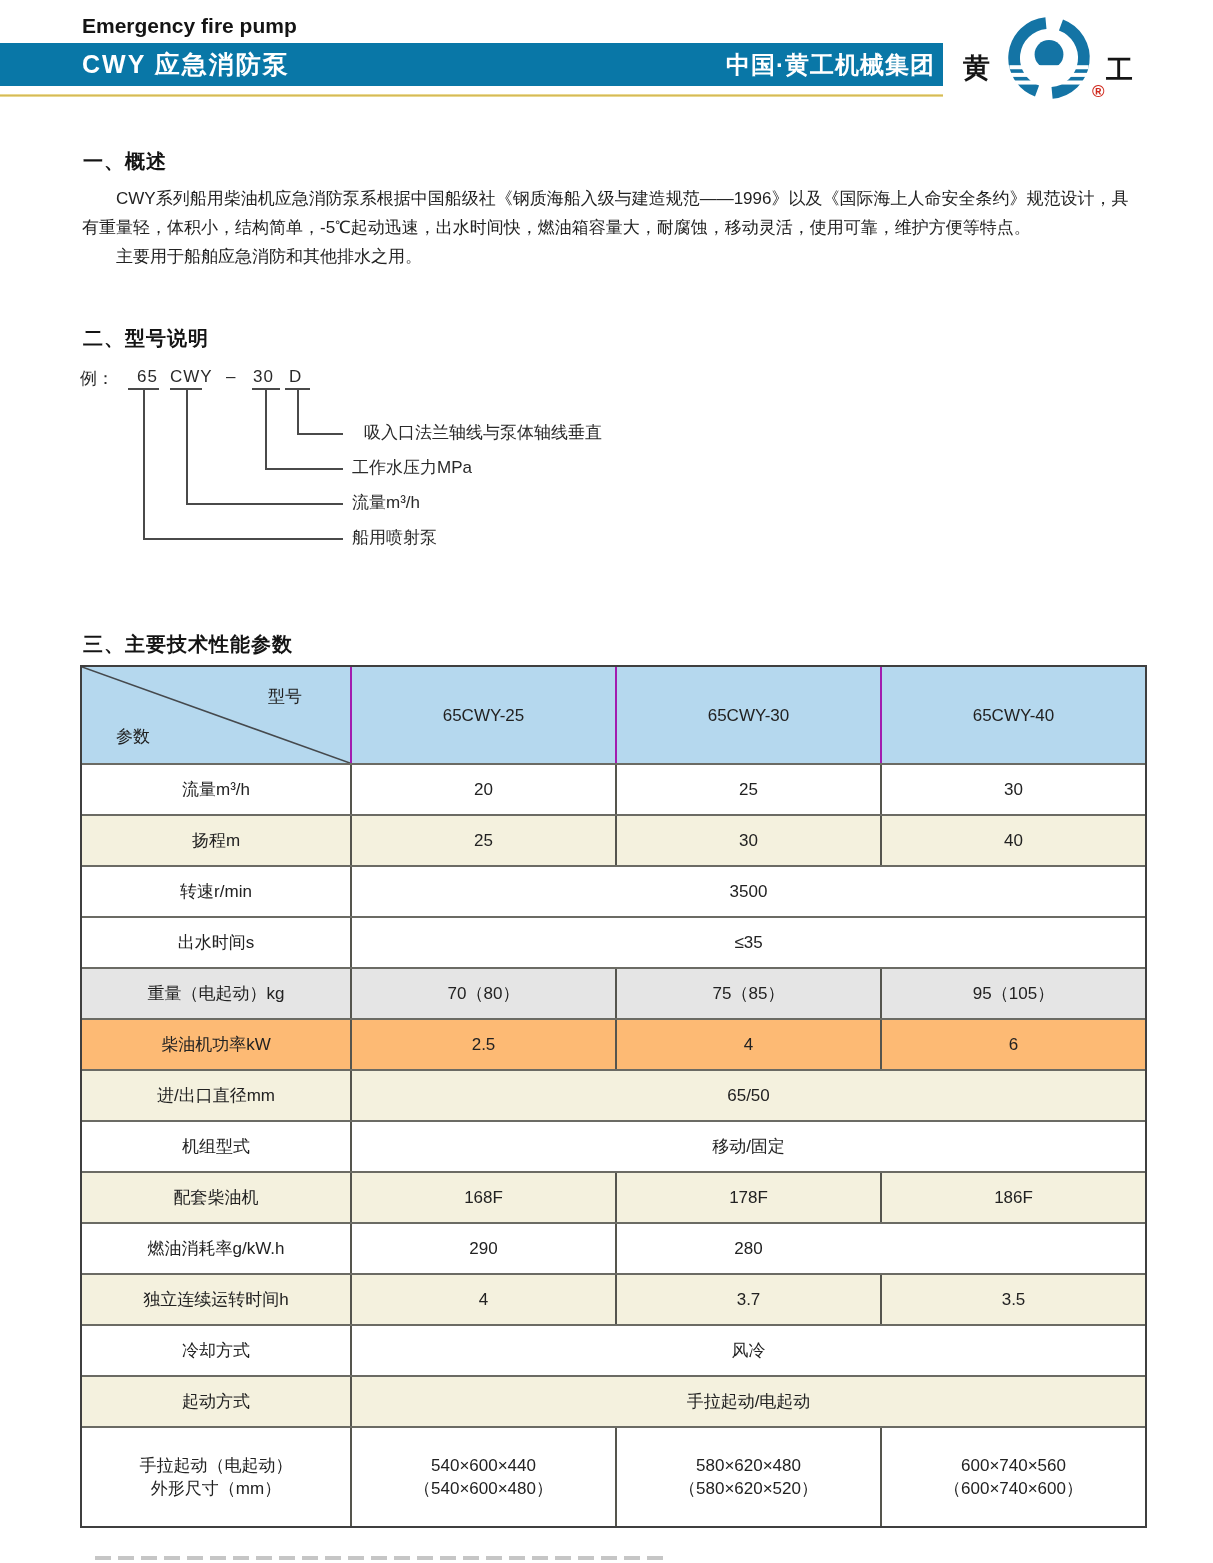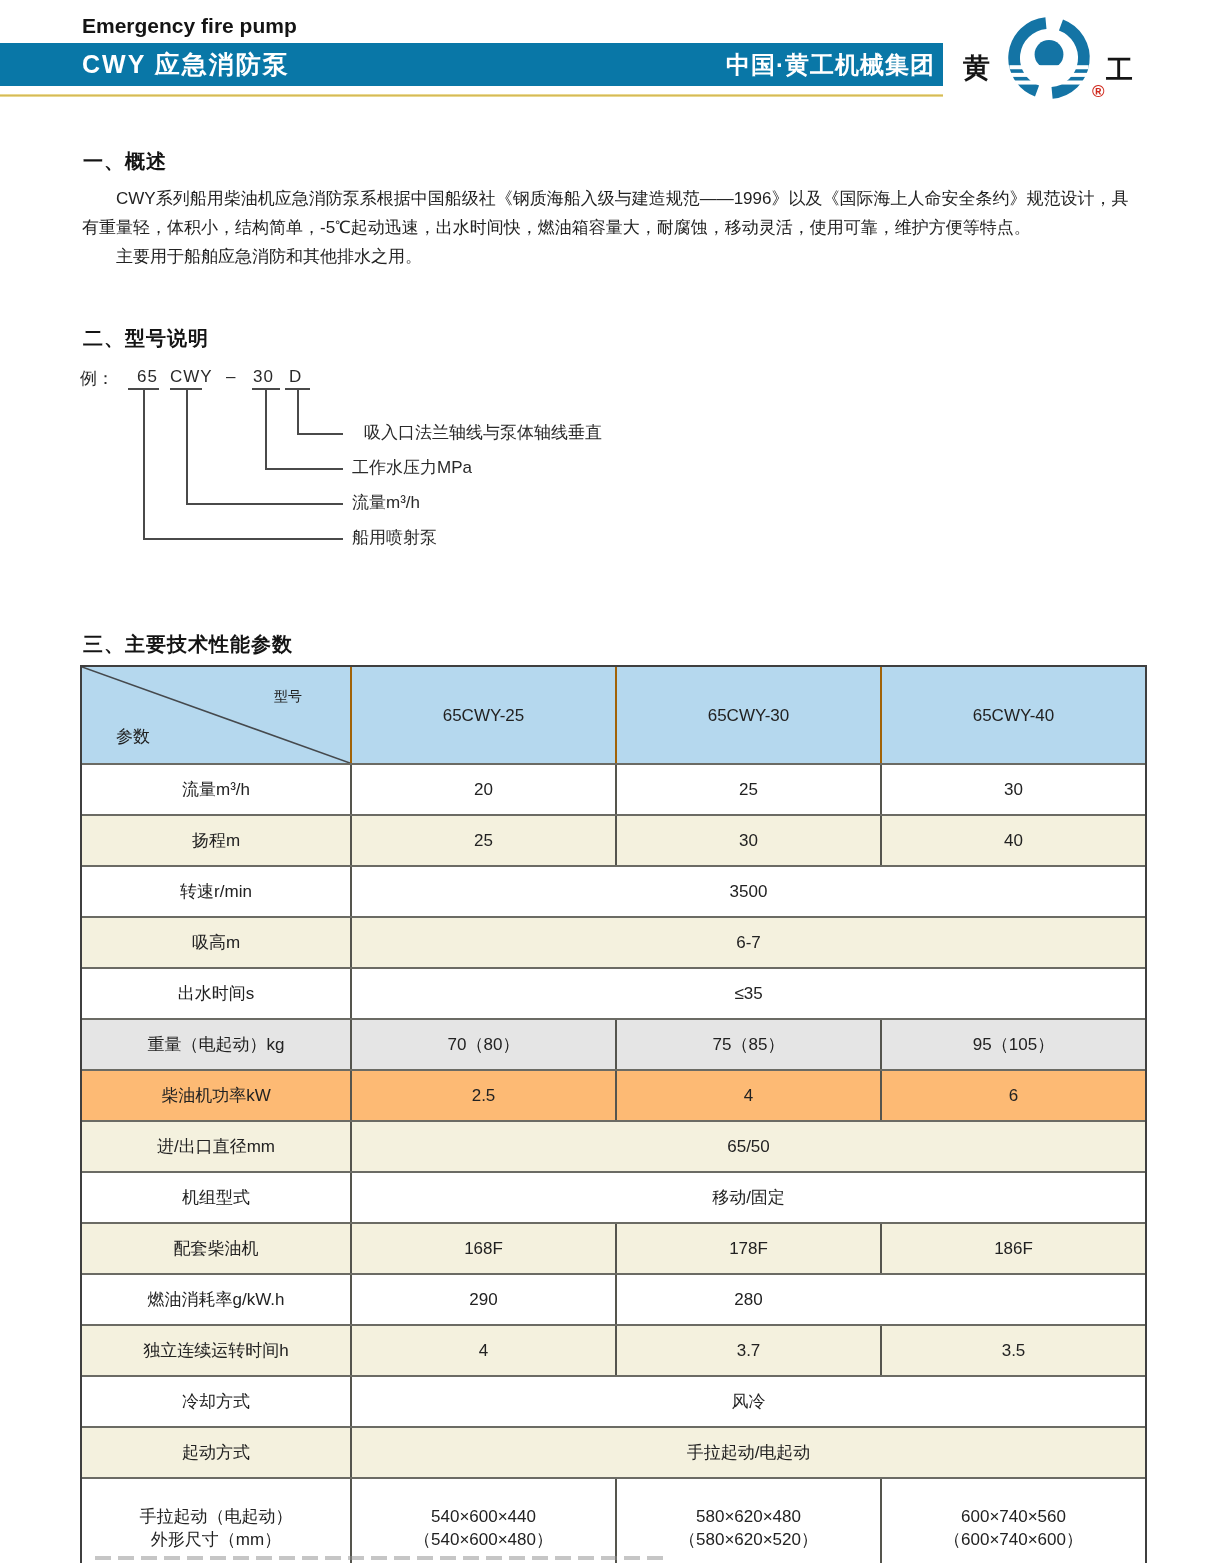--- a/index.html
+++ b/index.html
@@ -44,23 +44,23 @@
   .spec-table { left:80px; top:665px; width:1063px; border:2px solid #3f3f3f; box-sizing:content-box; }
   .trow { display:flex; width:1063px; }
   .trow + .trow { border-top:2px solid #6b6b64; }
   .tcell { box-sizing:border-box; display:flex; flex-direction:column; align-items:center; justify-content:center;
            text-align:center; font-size:17px; color:#222; white-space:pre-line; line-height:23px; }
   .tcell + .tcell { border-left:2px solid #55554e; }
   .col-label { width:268px; flex:none; }
   .col-val { width:265px; flex:none; }
   .col-merged { flex:1; }
   .header-row { height:96px; background:#B5D8EE; }
-  .header-row .tcell + .tcell { border-left:2px solid #a16207; }
+  .header-row .tcell + .tcell { border-left:2px solid #a21caf; }
   .corner-cell { position:relative; }
-  .corner-top { position:absolute; right:48px; top:18px; font-size:14px; color:#202020; }
+  .corner-top { position:absolute; right:48px; top:18px; font-size:17px; color:#202020; }
   .corner-bottom { position:absolute; left:34px; top:58px; font-size:17px; color:#202020; }
   .corner-diag { position:absolute; inset:0; width:100%; height:100%; }
 
   .cutoff-fragment { left:95px; top:1556px; width:575px; height:4px; opacity:.5;
     background:repeating-linear-gradient(90deg,#8d8d8d 0 16px, transparent 16px 23px); }
 </style>
 </head>
 <body>
 
 <div class="abs page-title">Emergency fire pump</div>
@@ -138,24 +138,20 @@
     <div class="trow" style="height: 49px; background: rgb(244, 241, 222);">
       <div class="tcell col-label">扬程m</div>
       <div class="tcell col-val">25</div>
       <div class="tcell col-val">30</div>
       <div class="tcell col-val">40</div>
     </div>
     <div class="trow" style="height: 49px; background: rgb(255, 255, 255);">
       <div class="tcell col-label">转速r/min</div>
       <div class="tcell col-merged">3500</div>
     </div>
-    <div class="trow" style="height: 49px; background: rgb(244, 241, 222);">
-      <div class="tcell col-label">吸高m</div>
-      <div class="tcell col-merged">6-7</div>
-    </div>
     <div class="trow" style="height: 49px; background: rgb(255, 255, 255);">
       <div class="tcell col-label">出水时间s</div>
       <div class="tcell col-merged">≤35</div>
     </div>
     <div class="trow" style="height: 49px; background: #e5e5e5;">
       <div class="tcell col-label">重量（电起动）kg</div>
       <div class="tcell col-val">70（80）</div>
       <div class="tcell col-val">75（85）</div>
       <div class="tcell col-val">95（105）</div>
     </div>

